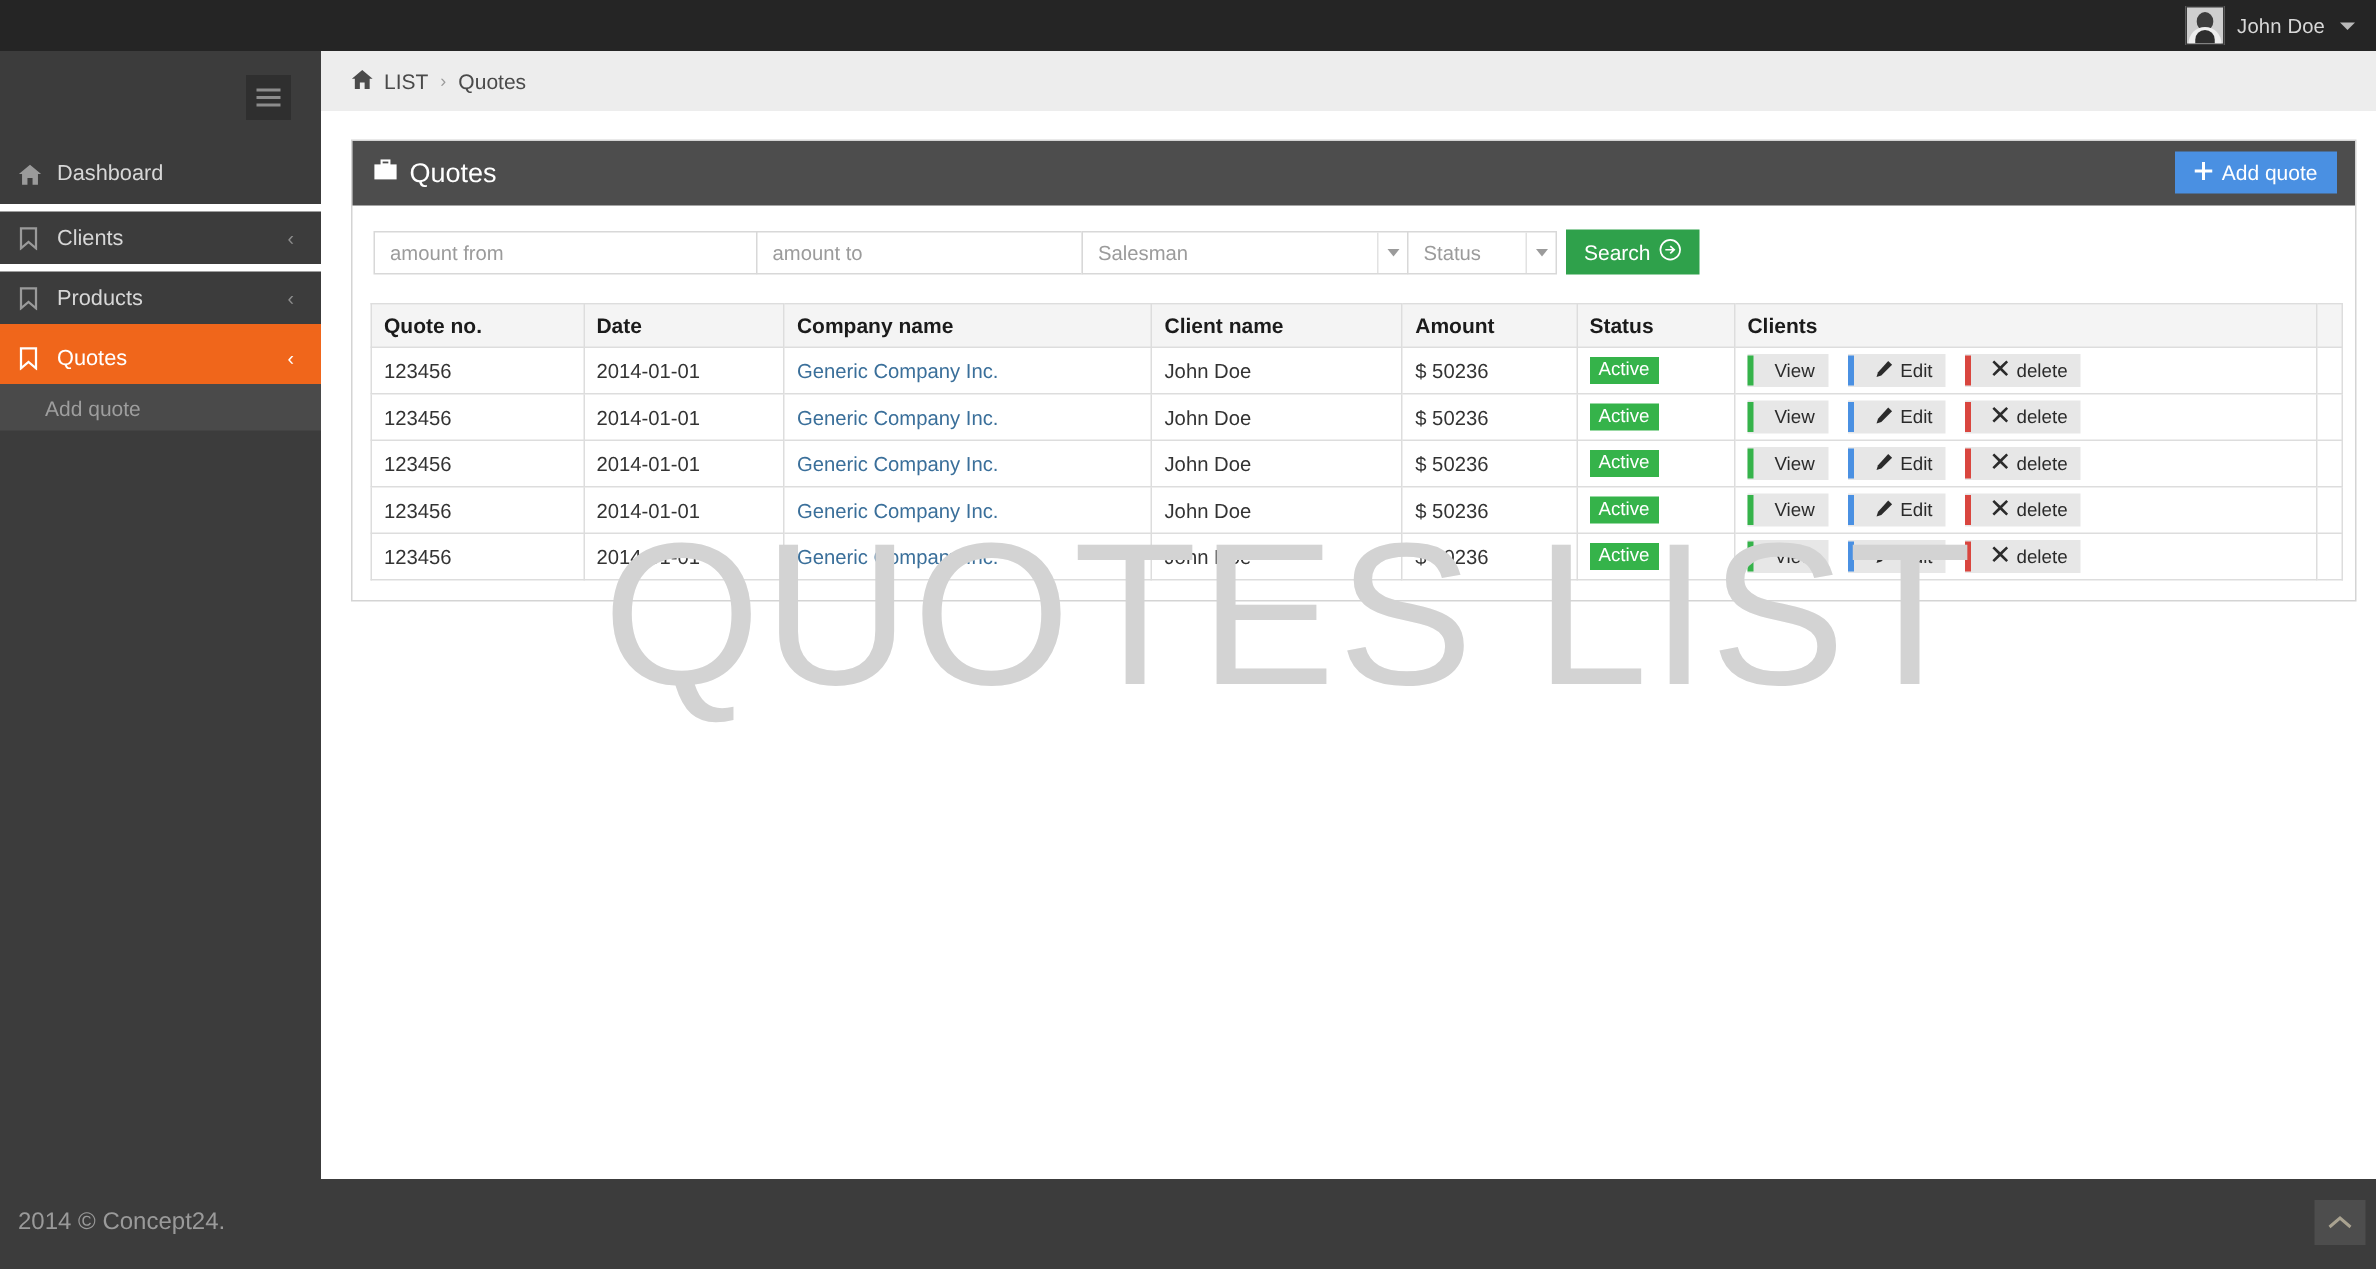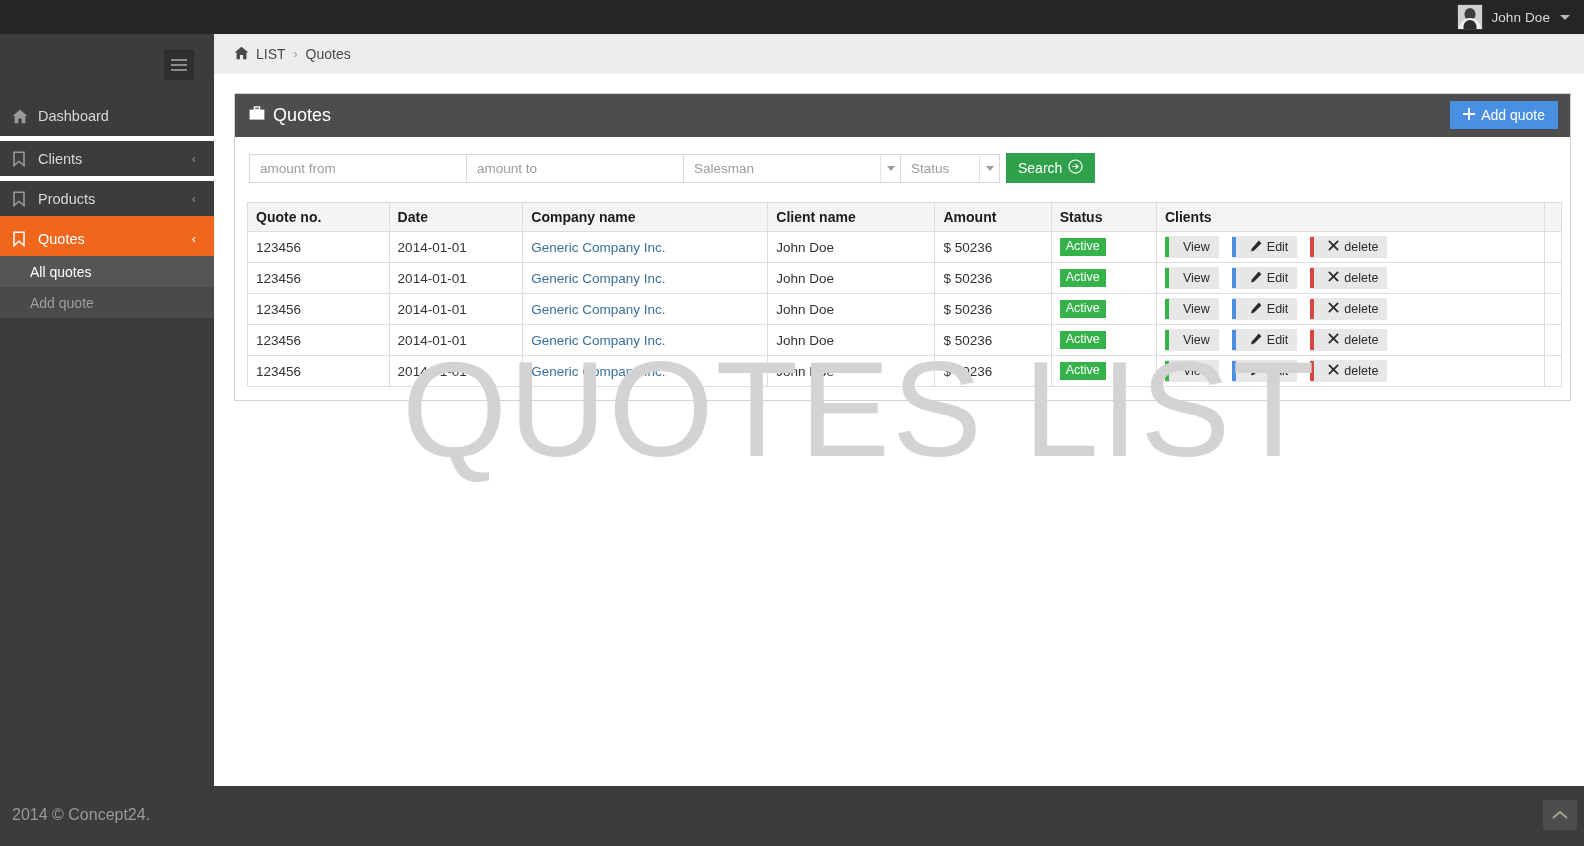--- a/index.html
+++ b/index.html
@@ -142,21 +142,21 @@
   .sel-caret {
     position: absolute; right: 0; top: 0; bottom: 0; width: 20px;
     border-left: 1px solid #e2e2e2;
     display: flex; align-items: center; justify-content: center;
   }
   .sel-caret i {
     width: 0; height: 0; border-left: 4px solid transparent;
     border-right: 4px solid transparent; border-top: 5px solid #9b9b9b;
   }
   .f-product { width: 222px; }
-  .f-amount-from { width: 218px; text-align: center; }
+  .f-amount-from { width: 256px; text-align: center; }
   .f-amount-to { width: 218px; }
   .f-salesman { width: 218px; }
   .f-status { width: 100px; }
   .btn-search {
     height: 29px; background: #2fa14b; color: #ffffff; border: none;
     font-size: 14px; padding: 15px 12px; cursor: pointer; margin-left: 6px;
     display: flex; align-items: center; gap: 6px;
     font-family: "Liberation Sans", sans-serif;
   }
 
@@ -261,23 +261,20 @@
     <span class="nav-icon">
       <svg width="14" height="16" viewBox="0 0 14 16">
           <path fill="none" stroke="currentColor" stroke-width="1.5" d="M2 1.2 h10 v13.4 l-5-4.3 l-5 4.3 Z"></path>
         </svg>
     </span>
     <span class="nav-label">Quotes</span>
     <span class="nav-arrow">‹</span>
   </div>
 
   <div class="sub-list">
-    <div class="sub-item current">
-      <span>All quotes</span>
-    </div>
     <div class="sub-item">
       <span>Add quote</span>
     </div>
   </div>
 </div>
 
 <div class="main">
 
   <div class="breadcrumb">
     <span class="bc-home">

